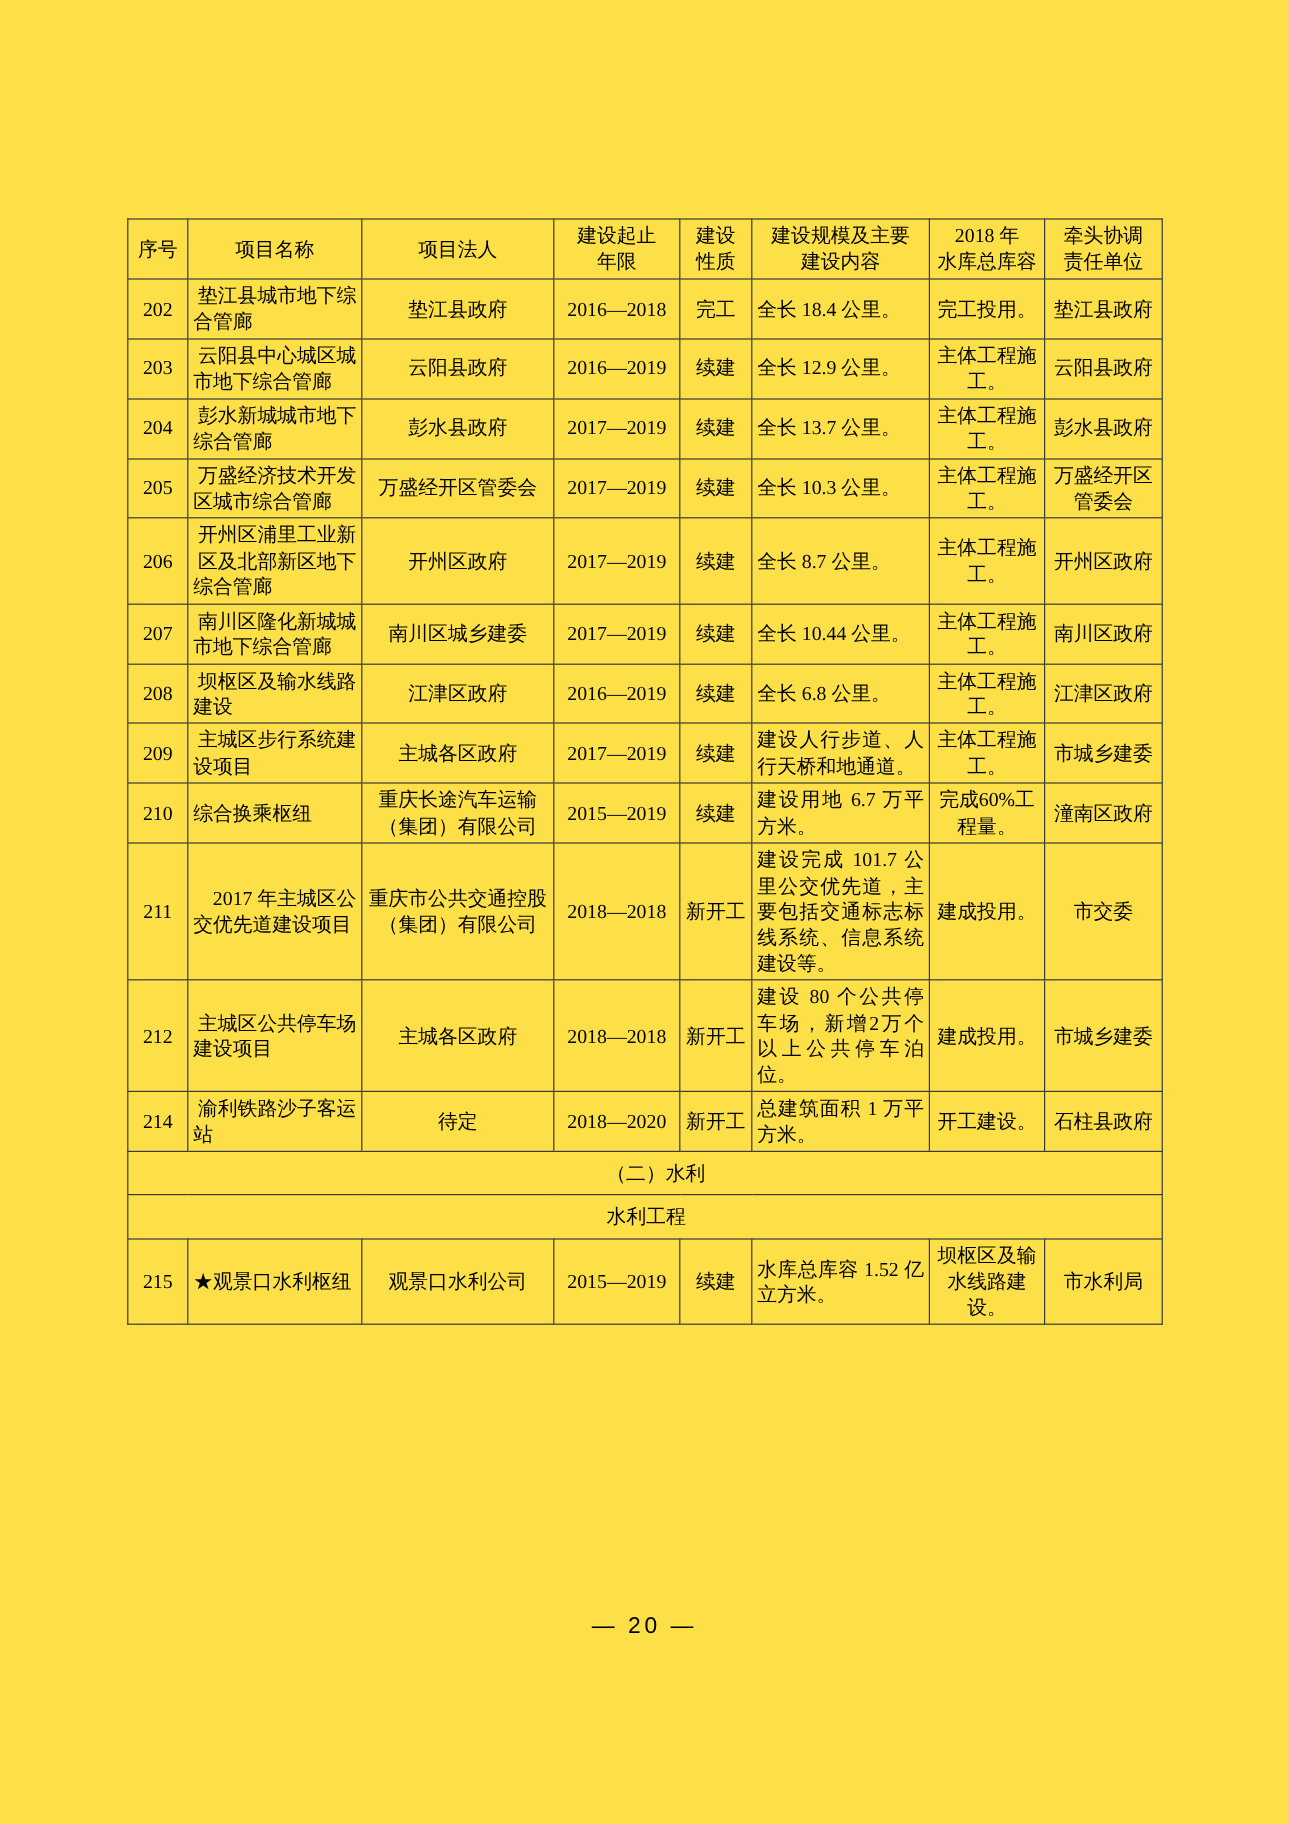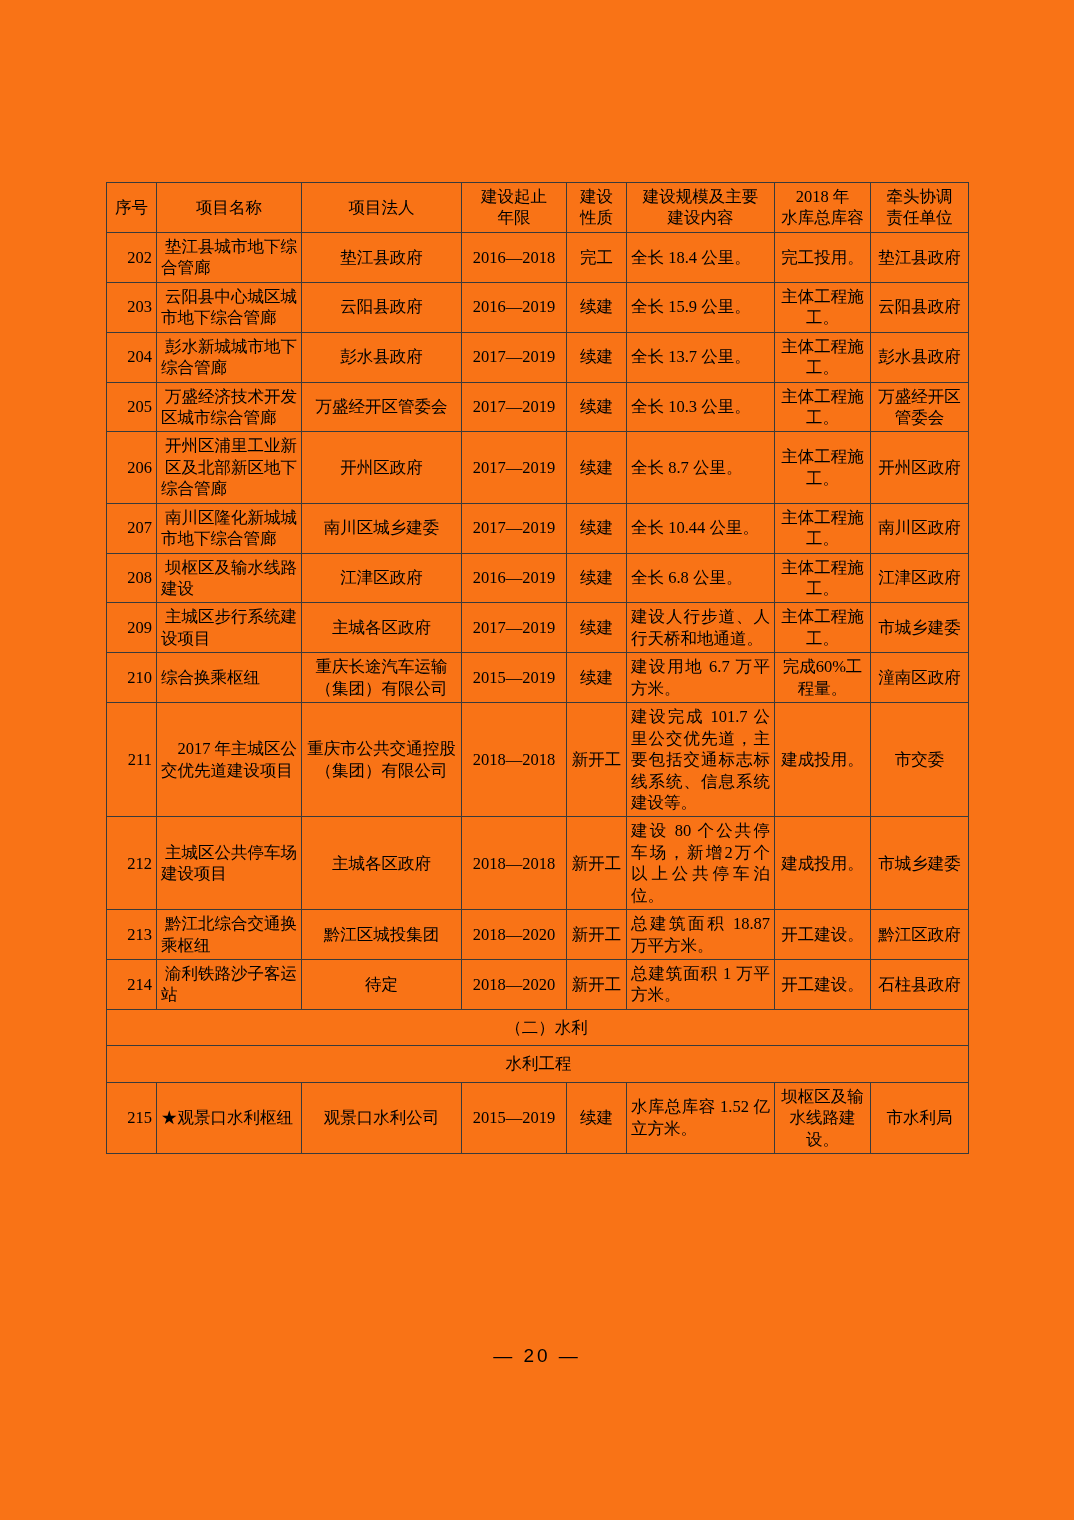--- a/index.html
+++ b/index.html
@@ -13,21 +13,21 @@
     font-family: "Liberation Serif", "DejaVu Serif", serif;
     color: #000000;
     position: relative;
     overflow: hidden;
   }
   .page {
     position: absolute;
     left: 0; top: 0;
     width: 1074px;
     height: 1520px;
-    background: #f97316;
+    background: #fde047;
   }
   .table-wrap {
     position: absolute;
     left: 106px;
     top: 182px;
     width: 862px;
   }
   table.proj {
     border-collapse: collapse;
     width: 862px;
@@ -52,21 +52,21 @@
   col.c-scale   { width: 148px; }
   col.c-goal    { width: 96px; }
   col.c-unit    { width: 98px; }
 
   thead td {
     text-align: center;
     vertical-align: middle;
     line-height: 1.26;
     padding: 5px 2px;
   }
-  td.no       { text-align: right; }
+  td.no       { text-align: center; }
   td.name     { text-align: right;   text-align-last: left; margin-top: 12px; }
   td.legal    { text-align: center; }
   td.period   { text-align: center; white-space: nowrap; }
   td.nature   { text-align: center; white-space: nowrap; }
   td.scale    { text-align: justify; text-align-last: left; }
   td.goal     { text-align: center; }
   td.unit     { text-align: center; }
   td.scale.jb { text-align: justify; text-justify: inter-ideograph; }
 
   tr.section td {
@@ -144,21 +144,21 @@
           <td class="goal">完工投用。</td>
           <td class="unit">垫江县政府</td>
         </tr>
 
         <tr>
           <td class="no">203</td>
           <td class="name">云阳县中心城区城市地下综合管廊</td>
           <td class="legal">云阳县政府</td>
           <td class="period">2016—2019</td>
           <td class="nature">续建</td>
-          <td class="scale">全长 15.9 公里。</td>
+          <td class="scale">全长 12.9 公里。</td>
           <td class="goal">主体工程施工。</td>
           <td class="unit">云阳县政府</td>
         </tr>
 
         <tr>
           <td class="no">204</td>
           <td class="name">彭水新城城市地下综合管廊</td>
           <td class="legal">彭水县政府</td>
           <td class="period">2017—2019</td>
           <td class="nature">续建</td>
@@ -248,30 +248,20 @@
           <td class="no">212</td>
           <td class="name">主城区公共停车场建设项目</td>
           <td class="legal">主城各区政府</td>
           <td class="period">2018—2018</td>
           <td class="nature">新开工</td>
           <td class="scale jb">建设 80 个公共停车场，新增2万个以上公共停车泊位。</td>
           <td class="goal">建成投用。</td>
           <td class="unit">市城乡建委</td>
         </tr>
 
-        <tr>
-          <td class="no">213</td>
-          <td class="name">黔江北综合交通换乘枢纽</td>
-          <td class="legal">黔江区城投集团</td>
-          <td class="period">2018—2020</td>
-          <td class="nature">新开工</td>
-          <td class="scale jb">总建筑面积 18.87 万平方米。</td>
-          <td class="goal">开工建设。</td>
-          <td class="unit">黔江区政府</td>
-        </tr>
 
         <tr>
           <td class="no">214</td>
           <td class="name">渝利铁路沙子客运站</td>
           <td class="legal">待定</td>
           <td class="period">2018—2020</td>
           <td class="nature">新开工</td>
           <td class="scale jb">总建筑面积 1 万平方米。</td>
           <td class="goal">开工建设。</td>
           <td class="unit">石柱县政府</td>

